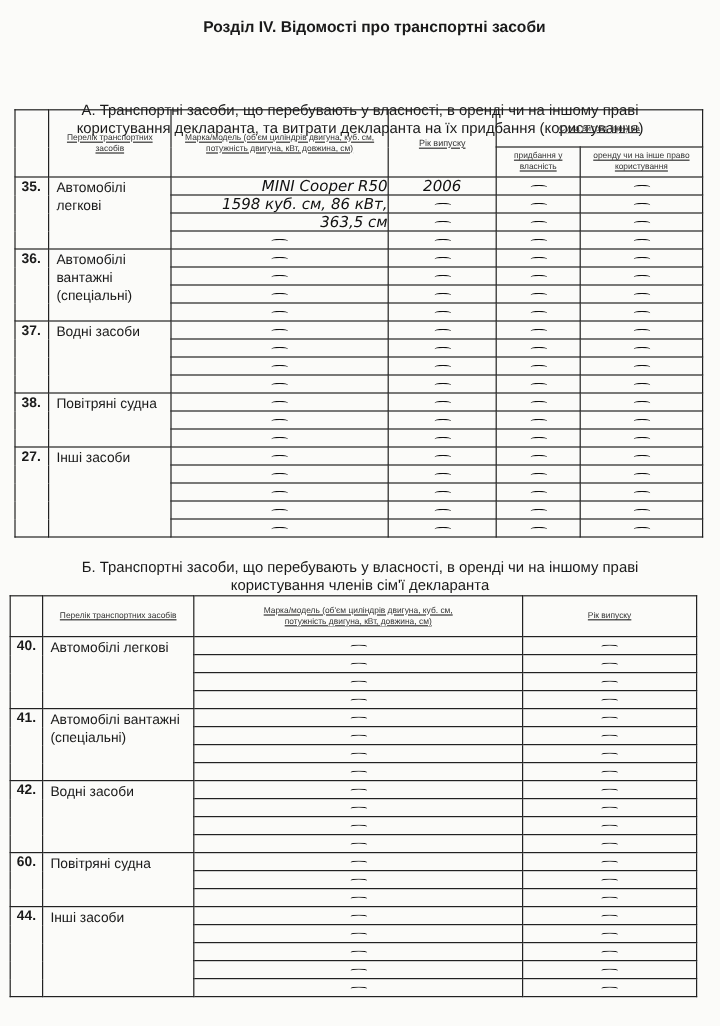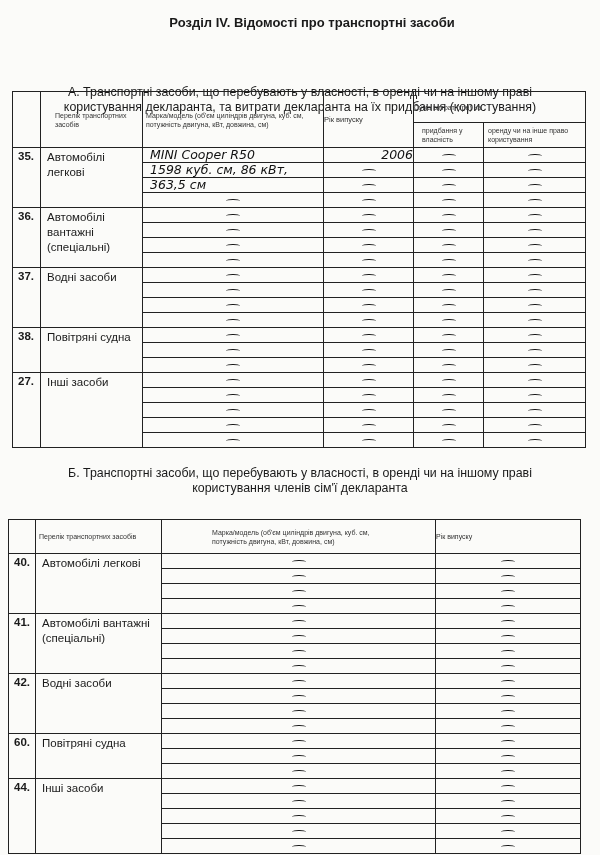--- a/index.html
+++ b/index.html
@@ -12,28 +12,28 @@
     font-size: 13px; font-weight: bold; font-family: "Liberation Sans", sans-serif;
   }
   .subtitle {
     position: absolute; left: 30px; width: 540px; text-align: center;
     font-size: 12.4px; line-height: 15px;
   }
   #subA { top: 45px; margin-top: 40px; }
   #subB { top: 466px; left: 50px; width: 500px; }
   table { position: absolute; border-collapse: collapse; table-layout: fixed; }
   td, th { border: 1px solid #222; padding: 0; font-weight: normal; vertical-align: middle; }
-  th { font-size: 7px; text-align: left; line-height: 9px; color: #333; }
+  th { font-size: 7px; text-align: center; line-height: 9px; color: #333; text-decoration: underline; }
   #tableA { left: 12px; top: 91px; width: 573px; }
-  #tableB { left: 8px; top: 519px; width: 572px; padding-left: 12px; }
+  #tableB { left: 8px; top: 496px; width: 572px; padding-left: 12px; }
   .num { font-size: 11.5px; font-weight: bold; vertical-align: top; padding: 2px 0 0 5px; }
   .name { font-size: 11.5px; vertical-align: top; padding: 2px 0 0 6px; line-height: 15px; }
   .cell { text-align: center; font-size: 12px; height: 14px; line-height: 12px; overflow: hidden; white-space: nowrap; }
-  .hw { font-family: "DejaVu Sans", sans-serif; font-style: italic; color: #111; font-size: 12.5px; text-align: left; padding-left: 7px; }
-  .hw.c { text-align: right; padding-left: 0; }
+  .hw { font-family: "DejaVu Sans", sans-serif; font-style: italic; color: #111; font-size: 12.5px; text-align: right; padding-left: 7px; }
+  .hw.c { text-align: center; padding-left: 0; }
   .dash { display: inline-block; width: 14px; height: 3px; border-top: 1.6px solid #111; border-radius: 50% 50% 0 0; vertical-align: middle; }
 </style>
 </head>
 <body>
 
 <div class="title">Розділ IV. Відомості про транспортні засоби</div>
 <div class="subtitle" id="subA">А. Транспортні засоби, що перебувають у власності, в оренді чи на іншому праві користування декларанта, та витрати декларанта на їх придбання (користування)</div>
 
 <table id="tableA">
   <colgroup>

